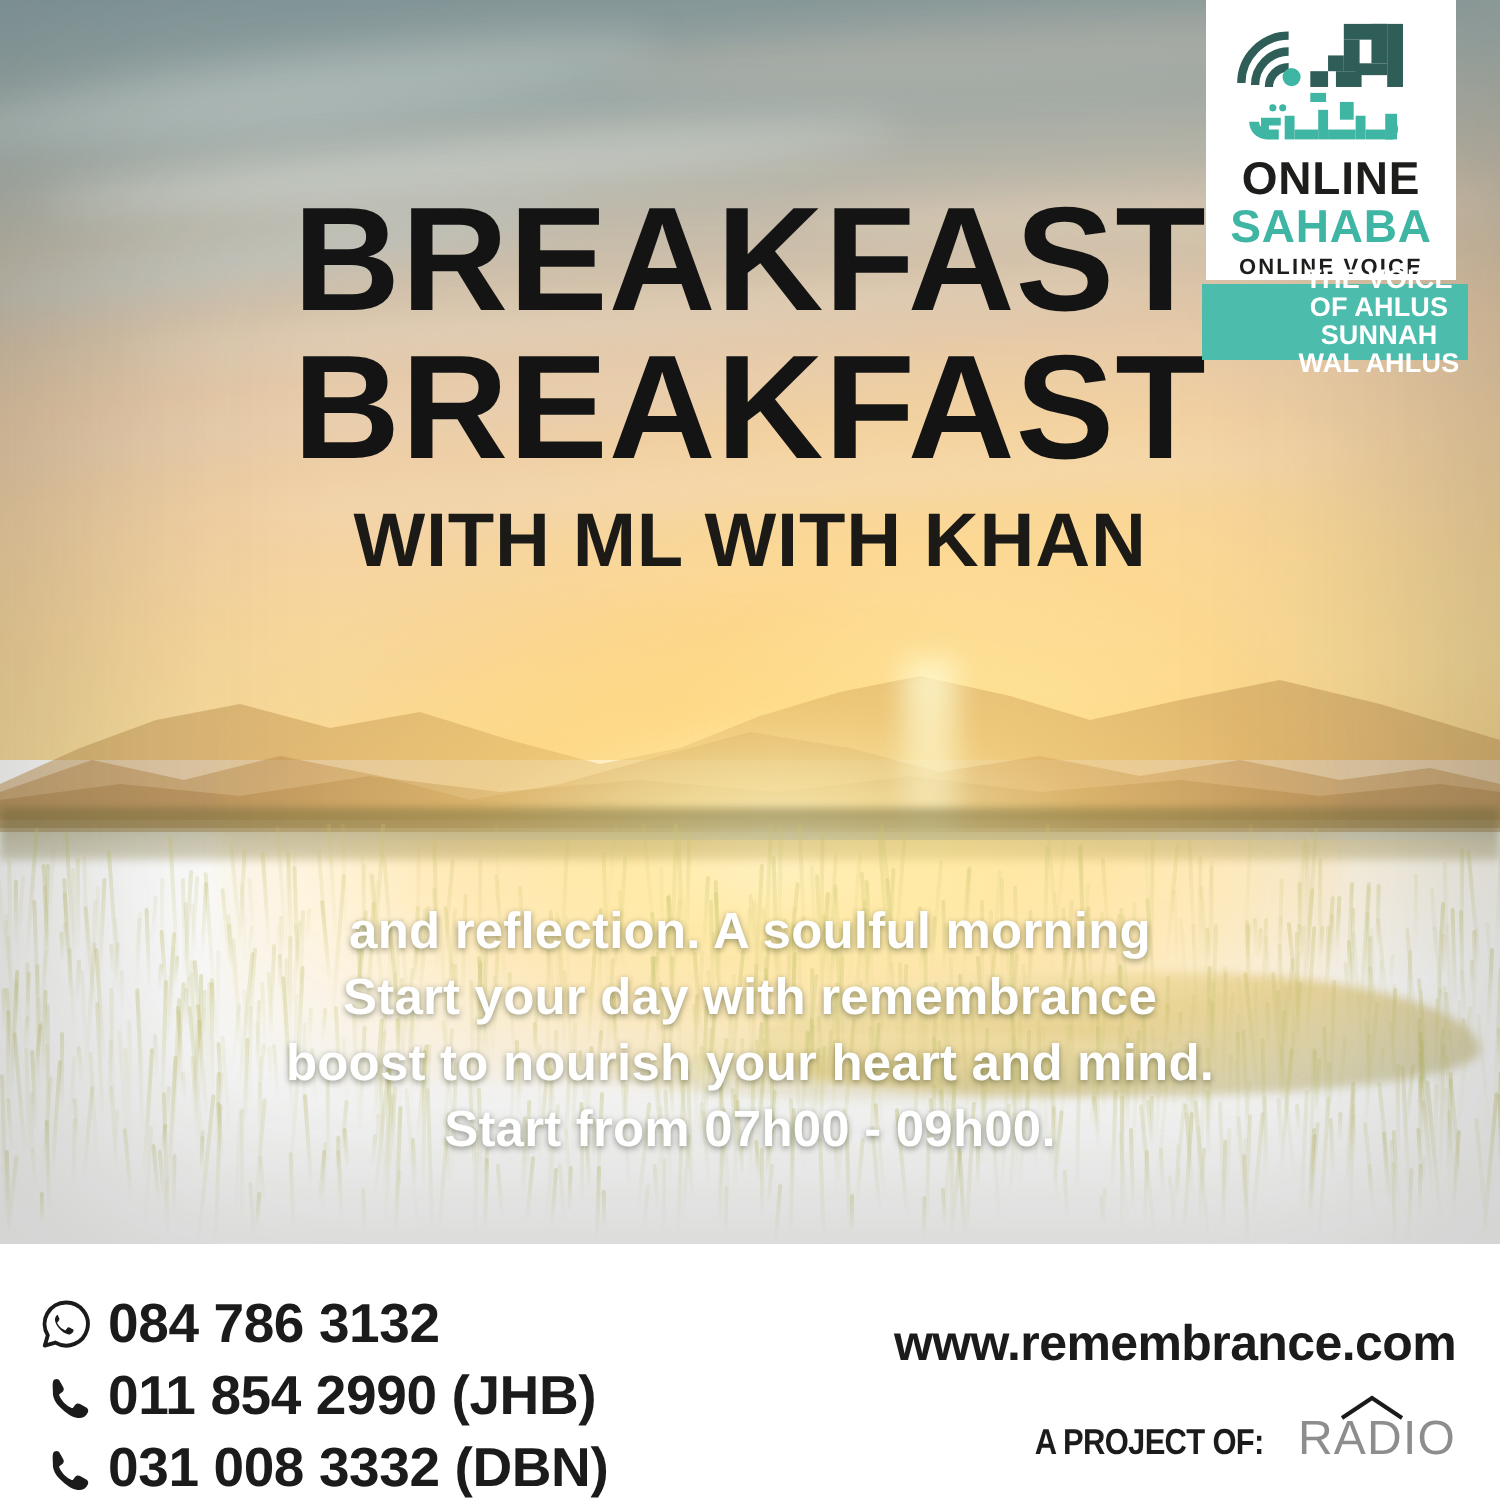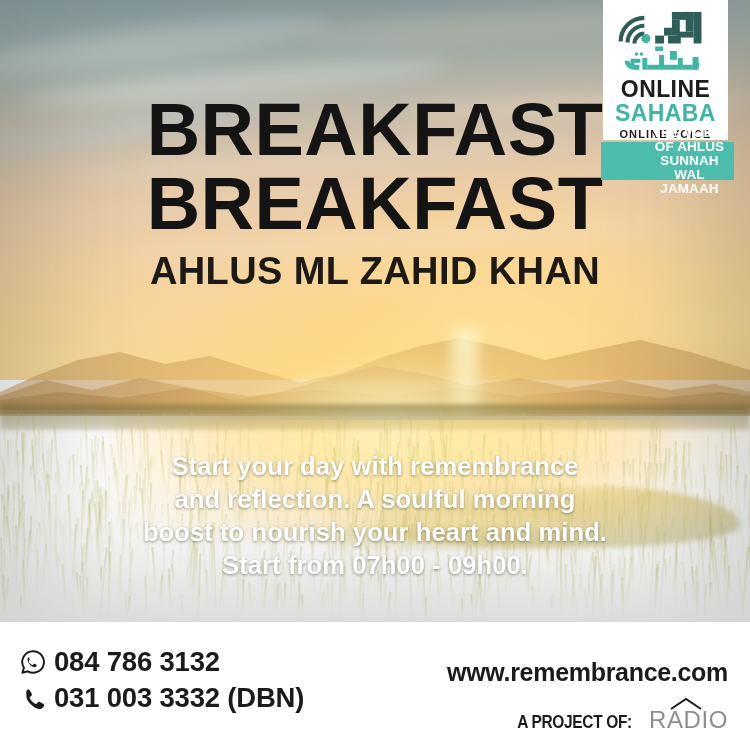--- a/index.html
+++ b/index.html
@@ -1137,26 +1137,26 @@
         <div class="blade" style="left: 381.3px; height: 27px; bottom: 76px; transform: rotate(0.3deg); opacity: 0.32;"></div>
         <div class="blade" style="left: 378.3px; height: 35.4px; bottom: 67.1px; transform: rotate(-1.9deg); opacity: 0.43;"></div>
         <div class="blade" style="left: 486.2px; height: 72.6px; bottom: 58.8px; transform: rotate(-2.3deg); opacity: 0.54;"></div>
       </div>
     <div class="vign"></div>
   </div>
 
   <div class="headline">
     <div class="h-line1">BREAKFAST</div>
     <div class="h-line2">BREAKFAST</div>
-    <div class="h-sub">AHLUS ML ZAHID KHAN</div>
+    <div class="h-sub">WITH ML WITH KHAN</div>
   </div>
 
   <div class="body-copy">
+    <div>and reflection. A soulful morning</div>
     <div>Start your day with remembrance</div>
-    <div>and reflection. A soulful morning</div>
     <div>boost to nourish your heart and mind.</div>
     <div>Start from 07h00 - 09h00.</div>
   </div>
 
   <div class="logo-card">
 
     <svg class="logo-mark" viewBox="0 0 108 44">
       <g fill="none" stroke="#2f5d58" stroke-width="4.2" stroke-linecap="butt">
         <path d="M8,34 A24,24 0 0 1 32,10"></path>
         <path d="M15,35 A17,17 0 0 1 32,18"></path>
@@ -1194,21 +1194,21 @@
       </g>
     </svg>
 
     <div class="logo-markaz">ONLINE</div>
     <div class="logo-sahaba">SAHABA</div>
     <div class="logo-radio">ONLINE VOICE</div>
   </div>
 
   <div class="logo-banner">
     <span>THE VOICE OF AHLUS</span>
-    <span>SUNNAH WAL JAMAAH</span>
+    <span>SUNNAH WAL AHLUS</span>
   </div>
 
   <div class="footer">
 
     <div class="contacts">
 
       <div class="contact-row">
         <span class="ico">
           <svg viewBox="0 0 28 28" width="26" height="26">
             <path d="M14,2.4 A11.6,11.6 0 0 0 4.2,20.1 L2.6,25.6 L8.3,24.0
@@ -1221,33 +1221,46 @@
                      c-0.2,0.2 -0.4,0.1 -0.7,0.0 c-0.4,-0.2 -1.4,-0.6 -2.4,-1.6
                      c-0.8,-0.8 -1.3,-1.7 -1.5,-2.0 c-0.1,-0.3 0.0,-0.5 0.2,-0.7
                      c0.2,-0.2 0.4,-0.5 0.6,-0.7 c0.2,-0.2 0.2,-0.4 0.3,-0.7
                      c0.1,-0.3 0.0,-0.5 -0.1,-0.7 c-0.1,-0.2 -0.5,-1.3 -0.8,-1.8
                      C10.6,9.1 10.3,9.0 10.0,9.0 Z" fill="#1b1b1b"></path>
           </svg>
         </span>
         <span class="num">084 786 3132</span>
       </div>
 
-
       <div class="contact-row">
         <span class="ico">
           <svg viewBox="0 0 28 28" width="25" height="25">
             <path d="M7.0,4.2 c1.2,-0.6 2.3,-0.3 2.9,0.8 l2.0,3.5 c0.6,1.1 0.3,2.2 -0.7,2.9
                      l-1.3,0.9 c-0.3,0.2 -0.4,0.5 -0.2,0.9 c0.6,1.4 1.6,2.9 2.8,4.1
                      c1.2,1.2 2.7,2.2 4.1,2.8 c0.4,0.2 0.7,0.1 0.9,-0.2 l0.9,-1.3
                      c0.7,-1.0 1.8,-1.3 2.9,-0.7 l3.5,2.0 c1.1,0.6 1.4,1.7 0.8,2.9
                      c-0.8,1.6 -2.3,2.9 -4.2,3.0 c-2.6,0.2 -6.4,-1.3 -10.2,-5.1
                      C7.4,17.6 5.9,13.8 6.1,11.2 C6.2,9.3 5.4,5.0 7.0,4.2 Z" fill="#1b1b1b"></path>
           </svg>
         </span>
-        <span class="num">031 003 3332 (DBN)</span>
+        <span class="num">011 854 2990 (JHB)</span>
+      </div>
+
+      <div class="contact-row">
+        <span class="ico">
+          <svg viewBox="0 0 28 28" width="25" height="25">
+            <path d="M7.0,4.2 c1.2,-0.6 2.3,-0.3 2.9,0.8 l2.0,3.5 c0.6,1.1 0.3,2.2 -0.7,2.9
+                     l-1.3,0.9 c-0.3,0.2 -0.4,0.5 -0.2,0.9 c0.6,1.4 1.6,2.9 2.8,4.1
+                     c1.2,1.2 2.7,2.2 4.1,2.8 c0.4,0.2 0.7,0.1 0.9,-0.2 l0.9,-1.3
+                     c0.7,-1.0 1.8,-1.3 2.9,-0.7 l3.5,2.0 c1.1,0.6 1.4,1.7 0.8,2.9
+                     c-0.8,1.6 -2.3,2.9 -4.2,3.0 c-2.6,0.2 -6.4,-1.3 -10.2,-5.1
+                     C7.4,17.6 5.9,13.8 6.1,11.2 C6.2,9.3 5.4,5.0 7.0,4.2 Z" fill="#1b1b1b"></path>
+          </svg>
+        </span>
+        <span class="num">031 008 3332 (DBN)</span>
       </div>
 
     </div>
 
     <div class="site">www.remembrance.com</div>
 
     <div class="project">
       <span class="pof">A PROJECT OF:</span>
       <span class="cap-wrap">
         <svg class="roof" viewBox="0 0 34 13">

